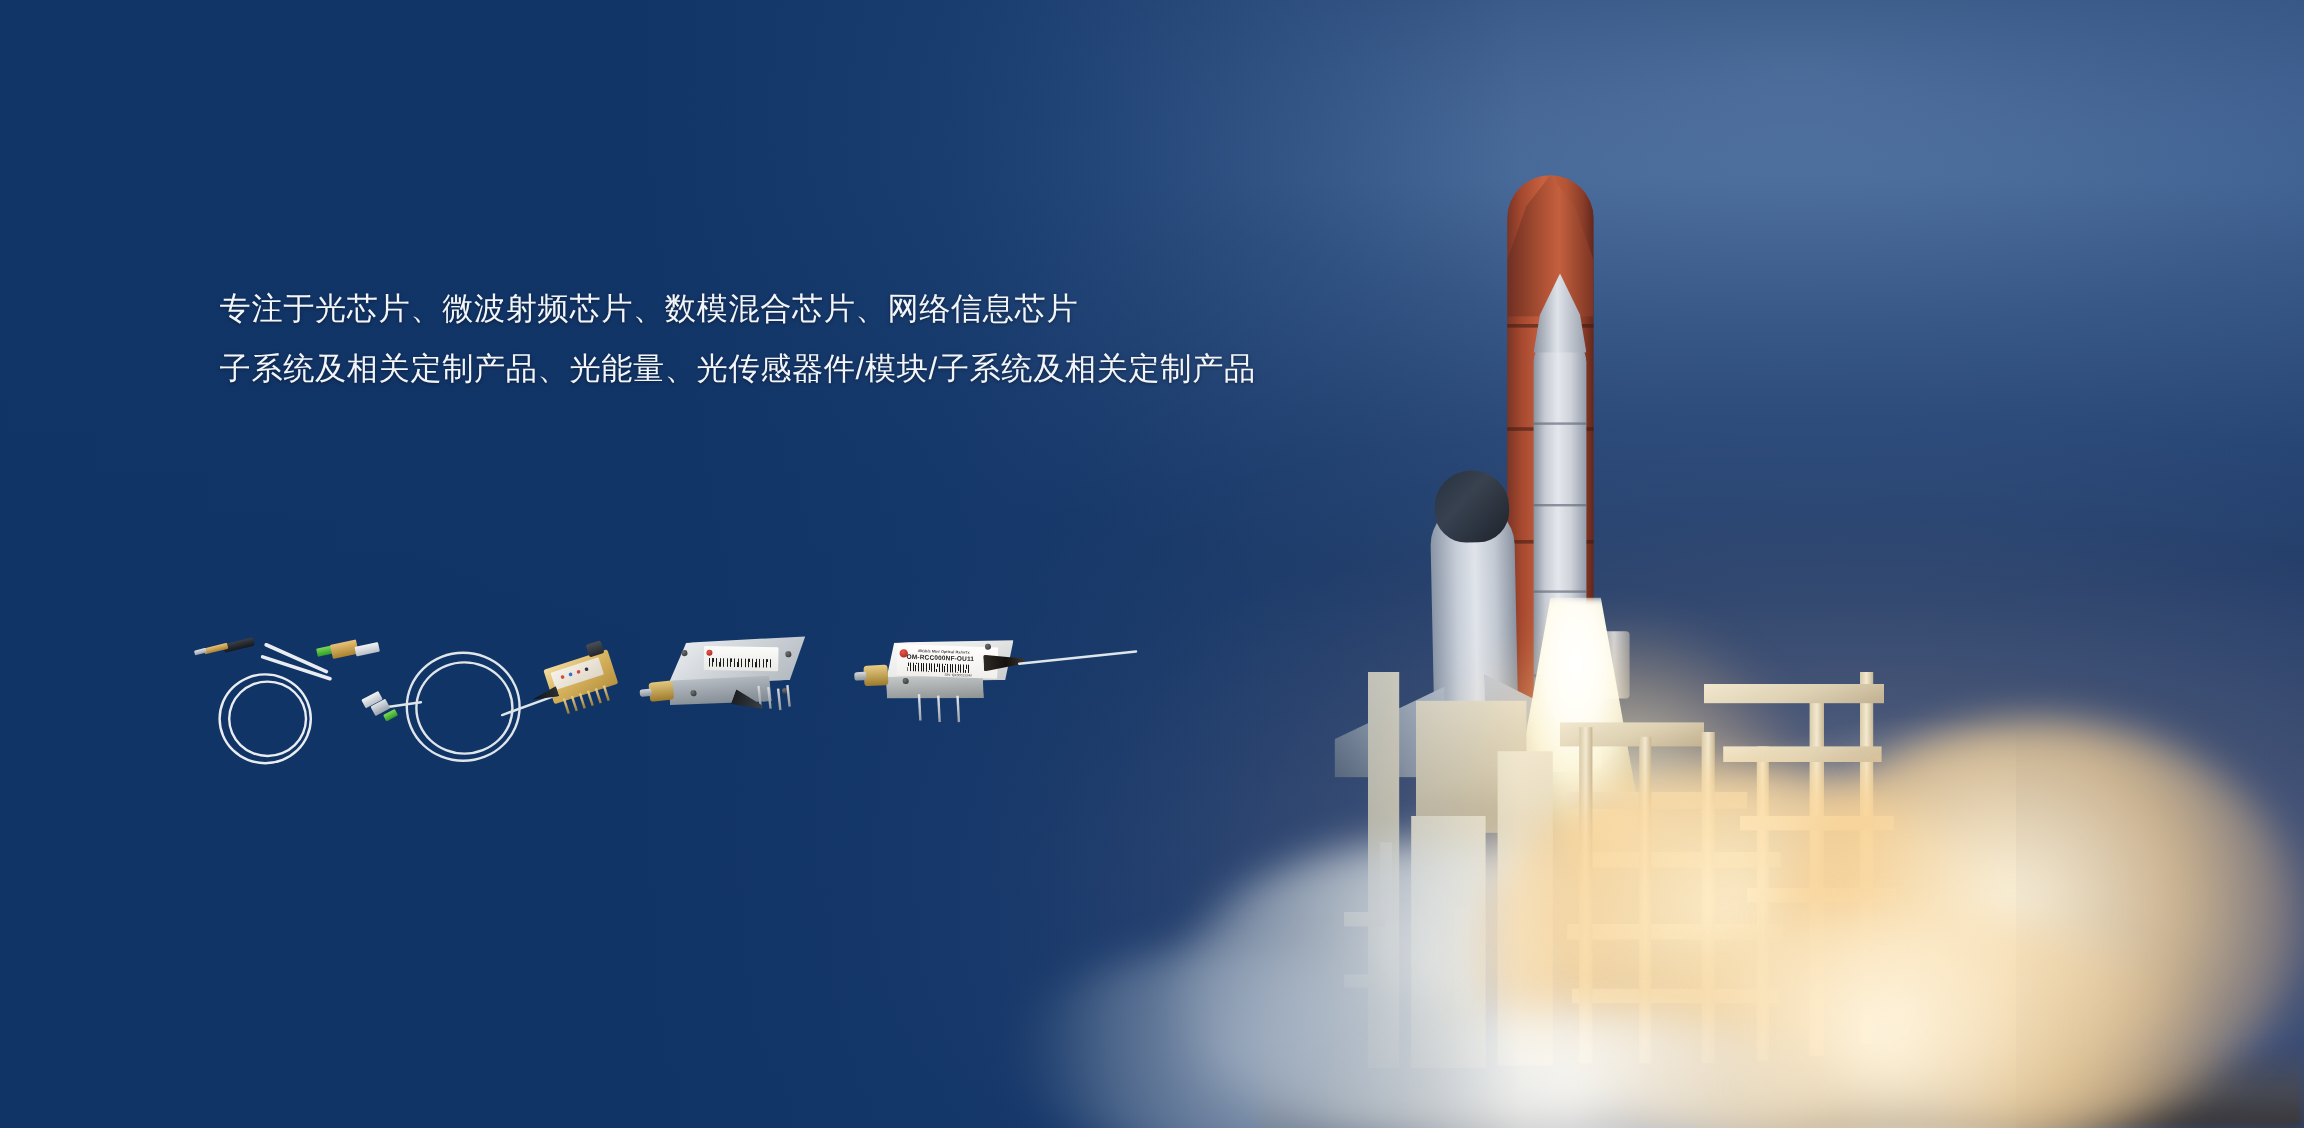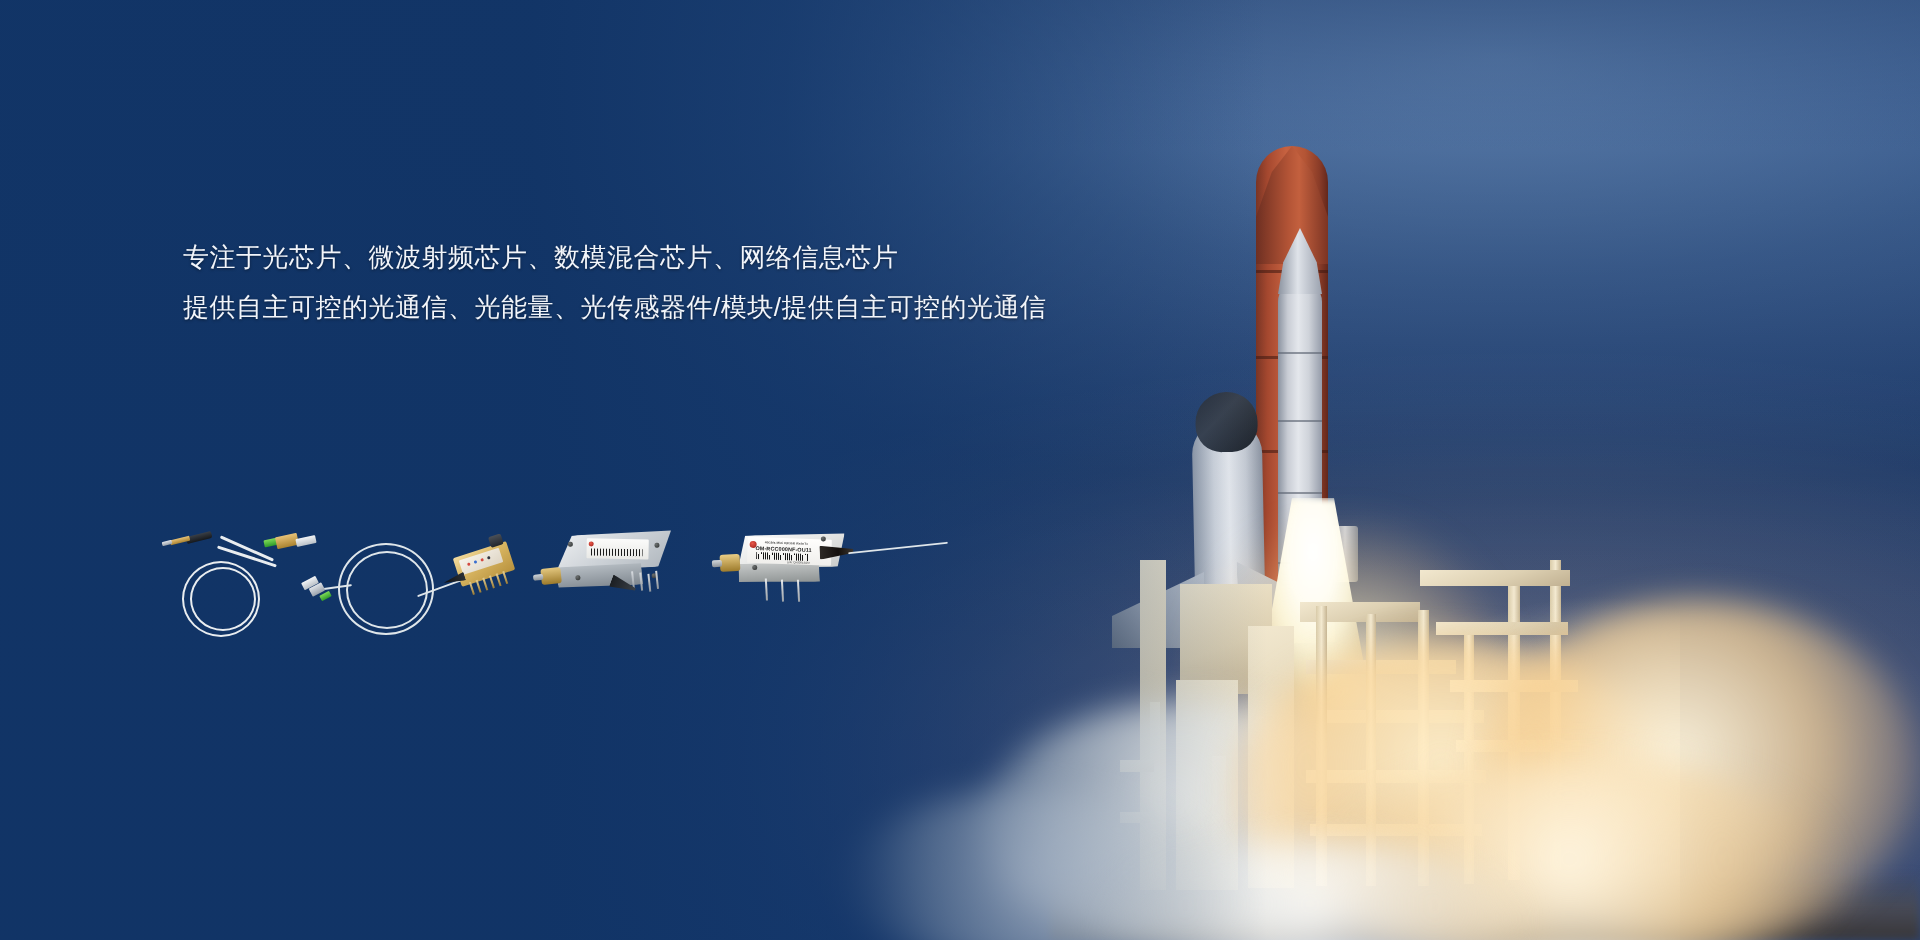--- a/index.html
+++ b/index.html
@@ -310,21 +310,21 @@
   <div class="smoke s4"></div>
   <div class="smoke s2"></div>
   <div class="smoke s3"></div>
   <div class="smoke s5"></div>
   <div class="smoke s6"></div>
 
   <div class="sky-leftwash"></div>
 
   <div class="copy">
     <div class="sub">专注于光芯片、微波射频芯片、数模混合芯片、网络信息芯片</div>
-    <div class="sub">提供自主可控的光通信、光能量、光传感器件/模块/提供自主可控的光通信</div>
+    <div class="sub">子系统及相关定制产品、光能量、光传感器件/模块/子系统及相关定制产品</div>
   </div>
 
   <div class="products">
 
     <div>
       <div class="fiber" style="left:22px; top:36px; width:78px; height:76px;"></div>
       <div class="fiber" style="left:30px; top:42px; width:66px; height:64px;"></div>
       <div class="lead" style="left:58px; top:22px; width:58px; transform:rotate(24deg);"></div>
       <div class="lead" style="left:56px; top:30px; width:62px; transform:rotate(18deg);"></div>
       <div class="conn-black" style="left:26px; top:9px; width:26px; height:7px; transform:rotate(-14deg);"></div>

